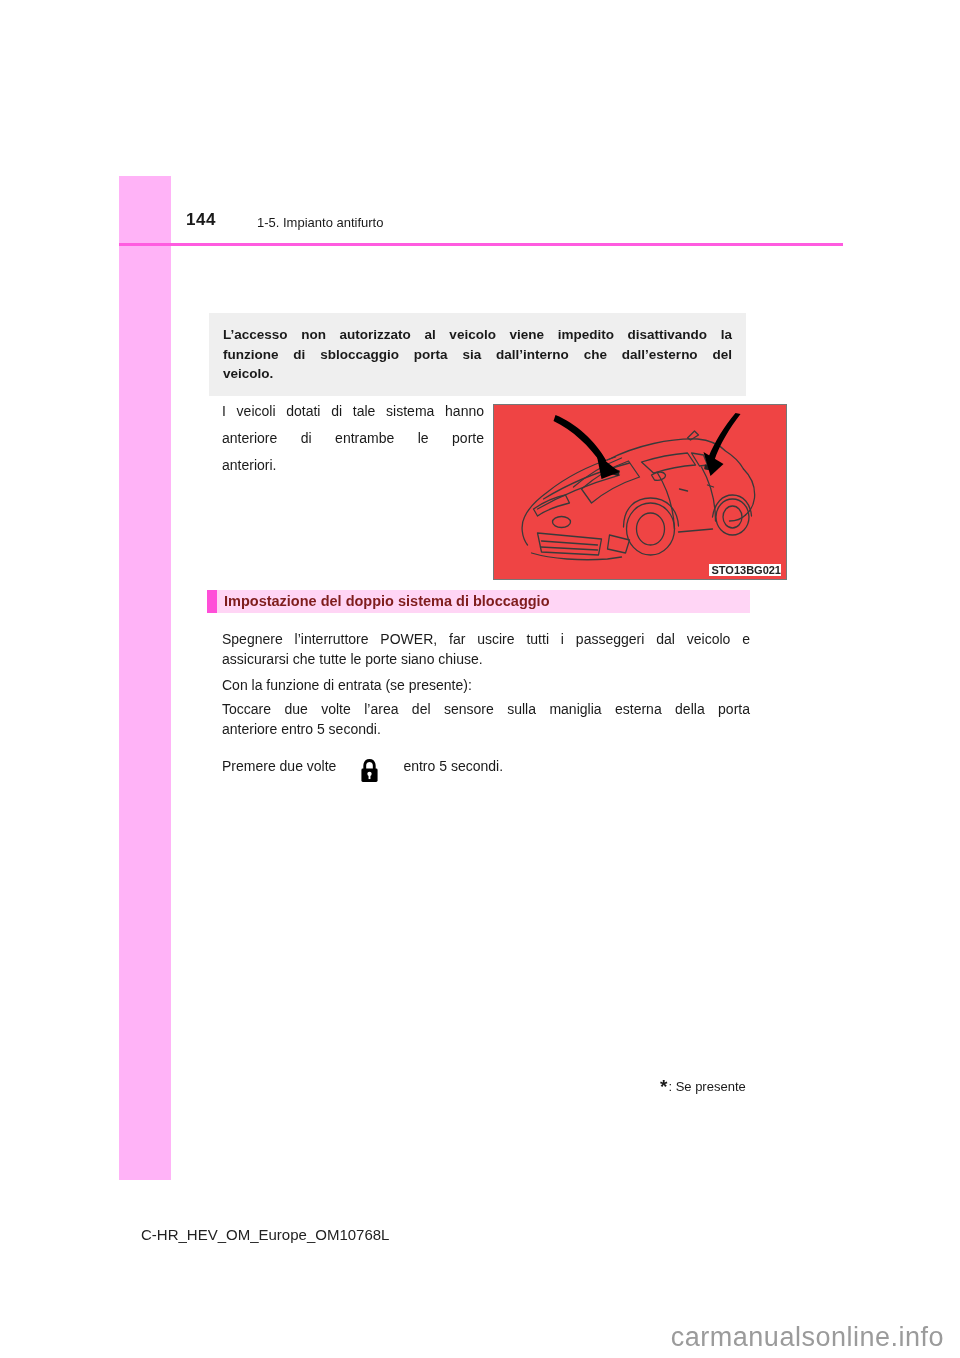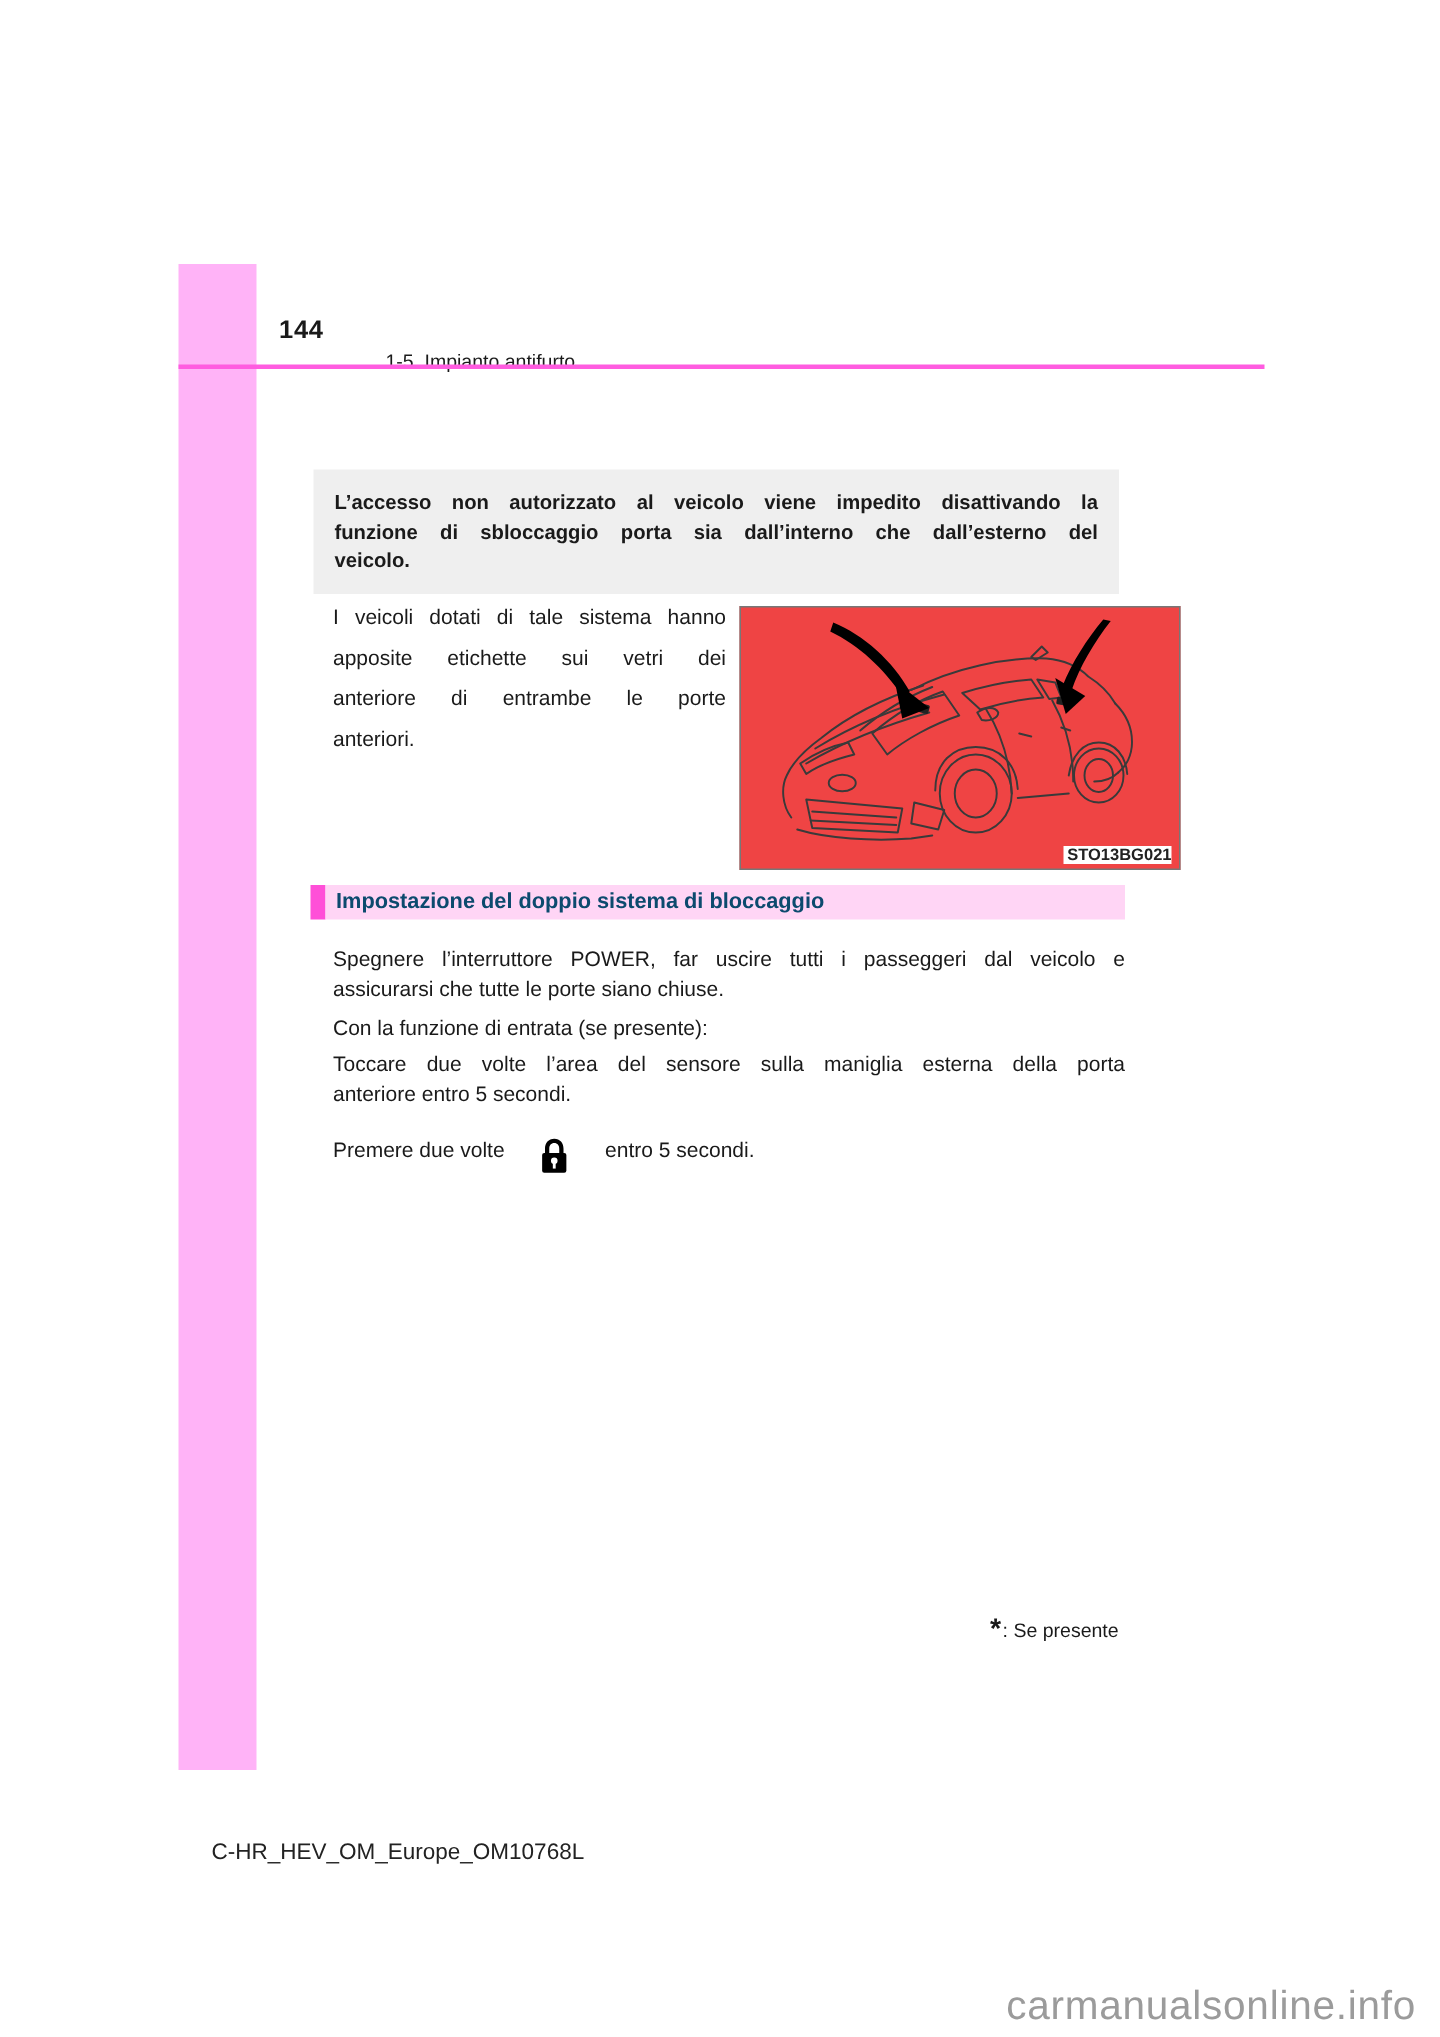--- a/index.html
+++ b/index.html
@@ -17,21 +17,20 @@
     width: 52px; height: 1004px;
     background: #ffb3f7;
   }
   .pagenum {
     position: absolute; left: 186px; top: 210px;
     font-size: 17px; font-weight: bold; letter-spacing: 0.5px;
   }
   .chapter {
     position: absolute; left: 257px; top: 215px;
     font-size: 13px;
-    margin-top: 18px;
   }
   .rule {
     position: absolute; left: 119px; top: 243px;
     width: 724px; height: 3px; background: #ff5ce0;
   }
   .titlebar {
     position: absolute; left: 209px; top: 258px;
     width: 542px; height: 43px;
     background: #ff6ded;
     color: #ffffff;
@@ -66,21 +65,21 @@
   }
   .sechead {
     position: absolute; left: 207px; top: 590px;
     width: 543px; height: 23px;
     display: flex;
   }
   .sechead .accent { width: 10px; height: 100%; background: #ff4fd8; }
   .sechead .bg {
     flex: 1; background: #ffd5f5;
     font-size: 14.5px; font-weight: bold; line-height: 23px;
-    padding-left: 7px; color: #0c4a6e;
+    padding-left: 7px; color: #7f1d1d;
     white-space: nowrap;
   }
   .para {
     position: absolute; left: 222px; width: 528px;
     font-size: 14px; line-height: 20px;
   }
   .p1 { top: 629px; }
   .p2 { top: 675px; }
   .p3 { top: 699px; }
   .p4 { top: 736px; }
@@ -120,21 +119,20 @@
 
 
   <div class="summary">
     <div class="jline">L’accesso non autorizzato al veicolo viene impedito disattivando la</div>
     <div class="jline">funzione di sbloccaggio porta sia dall’interno che dall’esterno del</div>
     <div>veicolo.</div>
   </div>
 
   <div class="intro">
     <div class="jline">I veicoli dotati di tale sistema hanno</div>
-    <div class="jline">apposite etichette sui vetri dei</div>
     <div class="jline">anteriore di entrambe le porte</div>
     <div>anteriori.</div>
   </div>
 
   <div class="figure">
     <svg viewBox="0 0 257 174">
 
       <g class="car">
         <path d="M16,140 C10,132 9,120 13,112 C17,103 25,95 36,87 C52,74 76,61 104,52"></path>
         <path d="M96,55 C125,40 160,33 186,34 C198,35 208,40 214,46 C222,51 228,57 232,64"></path>

